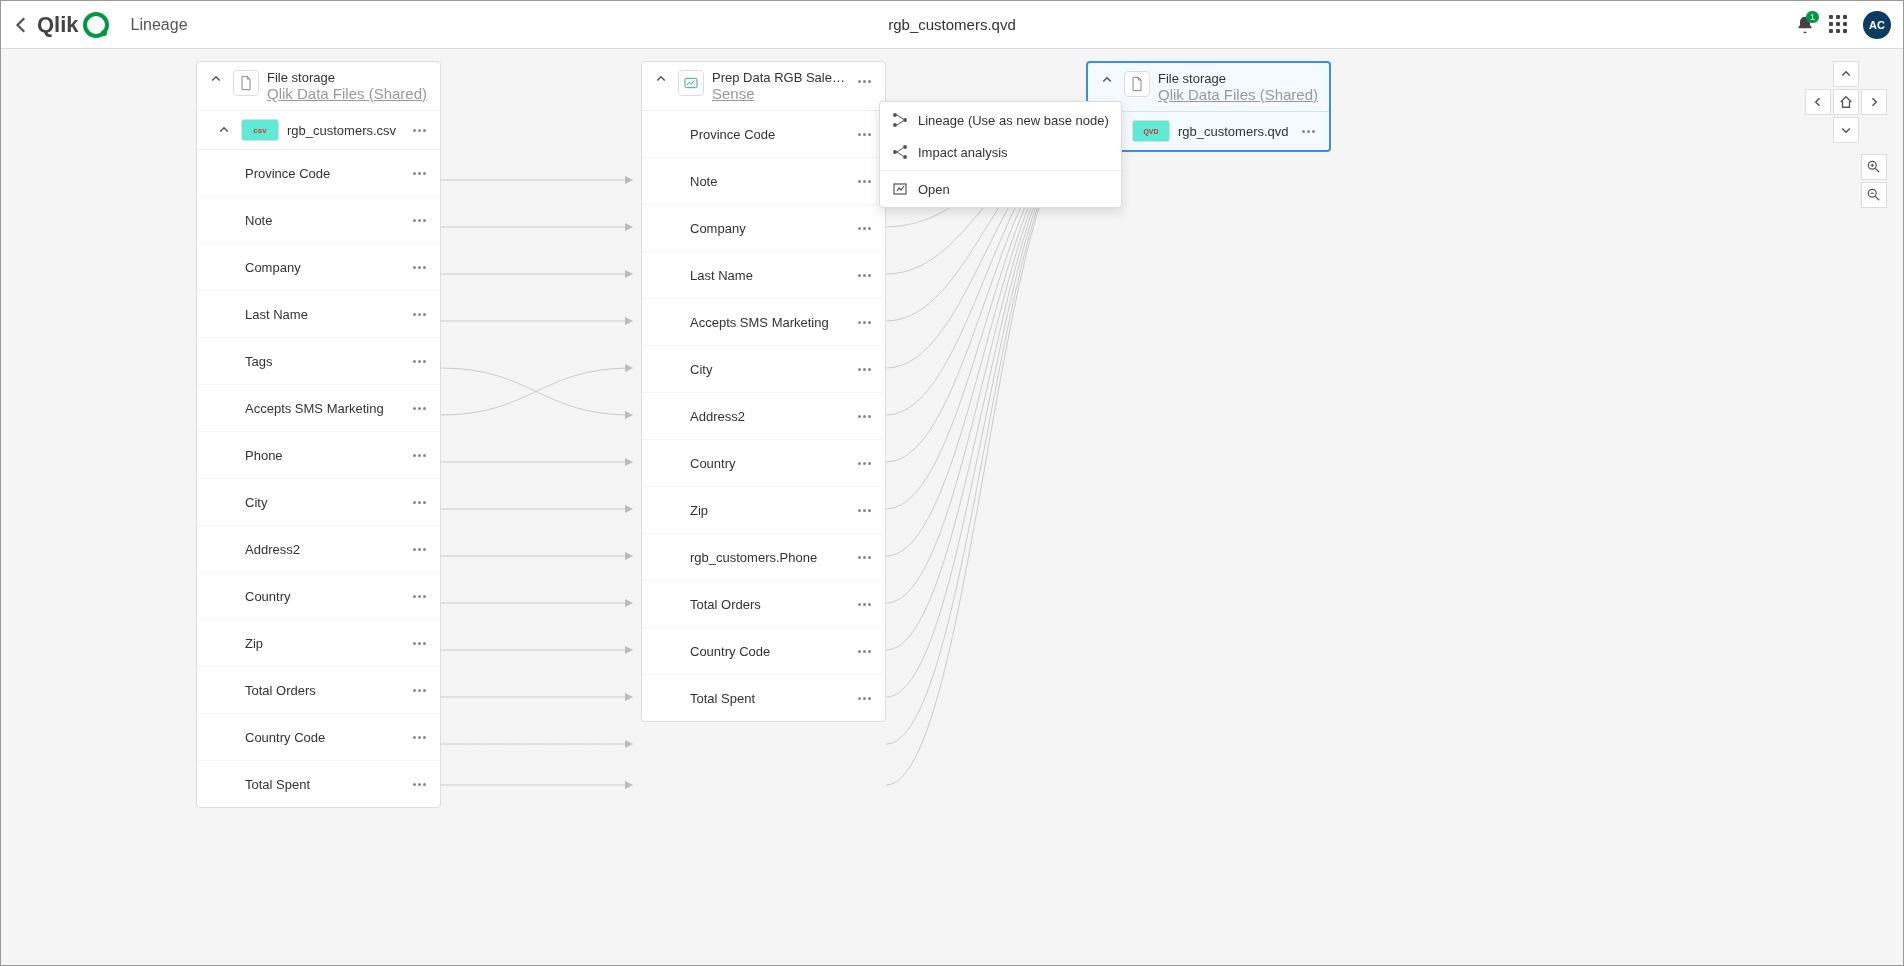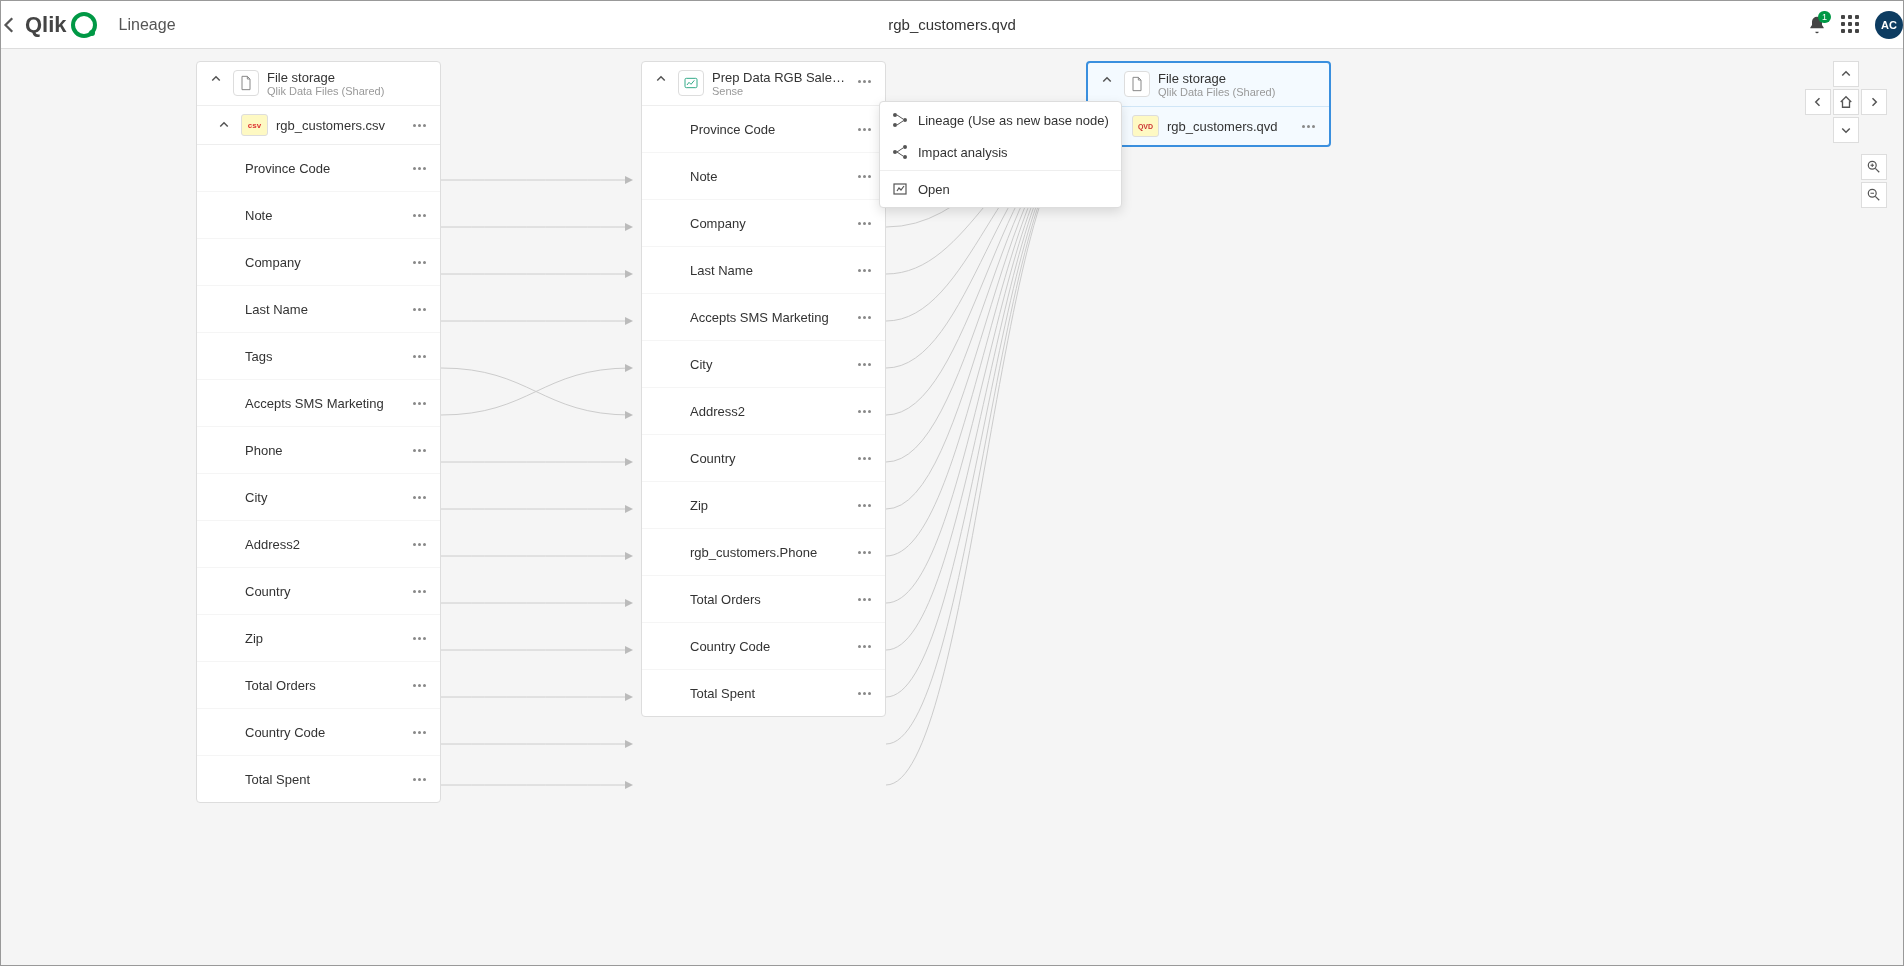--- a/index.html
+++ b/index.html
@@ -6,21 +6,21 @@
   html, body { width: 100%; height: 100%; font-family: -apple-system, BlinkMacSystemFont, "Segoe UI", Arial, sans-serif; background: #f5f5f5; color: #333; }
   body { border: 1px solid #999; }
 
   
   .header {
     height: 48px;
     background: #fff;
     border-bottom: 1px solid #ddd;
     display: flex;
     align-items: center;
-    padding: 0 0;
+    padding: 0 12px;
     position: relative;
   }
   .header-left { display: flex; align-items: center; gap: 6px; }
   .back-btn { width: 18px; height: 18px; display:flex; align-items:center; justify-content:center; cursor:pointer; color:#555; }
   .logo { display:flex; align-items:center; gap:4px; font-weight:700; font-size:22px; cursor:pointer; }
   .logo-text { color:#444; font-weight:700; }
   .logo-q {
     width:26px; height:26px; border:4px solid #009845; border-radius:50%; position:relative;
   }
   .logo-q::after {
@@ -60,30 +60,30 @@
   }
   .chevron { width:18px; height:18px; display:flex; align-items:center; justify-content:center; cursor:pointer; }
   .chevron svg { width:12px; height:12px; fill:#555; }
   .node-icon {
     width:26px; height:26px; border:1px solid #ddd; border-radius:4px; background:#fff;
     display:flex; align-items:center; justify-content:center; flex-shrink:0;
   }
   .node-icon svg { width:16px; height:16px; }
   .node-titles { flex:1; min-width:0; }
   .node-title { font-size:13px; color:#333; white-space:nowrap; overflow:hidden; text-overflow:ellipsis; }
-  .node-subtitle { font-size:11px; color:#999; }
+  .node-subtitle { font-size:15px; color:#999;text-decoration:underline; }
   .node-menu { width:22px; height:22px; display:flex; align-items:center; justify-content:center; cursor:pointer; }
   .dots { display:flex; gap:2px; }
   .dots span { width:3px; height:3px; background:#888; border-radius:50%; }
 
   .sub-header {
     display:flex; align-items:center; padding:8px 10px 8px 18px; gap:8px; border-bottom:1px solid #eee;
   }
   .sub-icon {
-    width:27px; height:22px; border:1px solid #ddd; border-radius:3px; background:#fef9c3;
+    width:38px; height:22px; border:1px solid #ddd; border-radius:3px; background:#5eead4;
     display:flex; align-items:center; justify-content:center; font-size:8px; font-weight:700;
   }
   .field-row {
     display:flex; align-items:center; padding:12px 10px 12px 48px; font-size:13px;
     border-bottom:1px solid #f5f5f5; justify-content:space-between;
     cursor:pointer;
   }
   .field-row:last-child { border-bottom:none; }
   .field-label { flex:1; }
 

